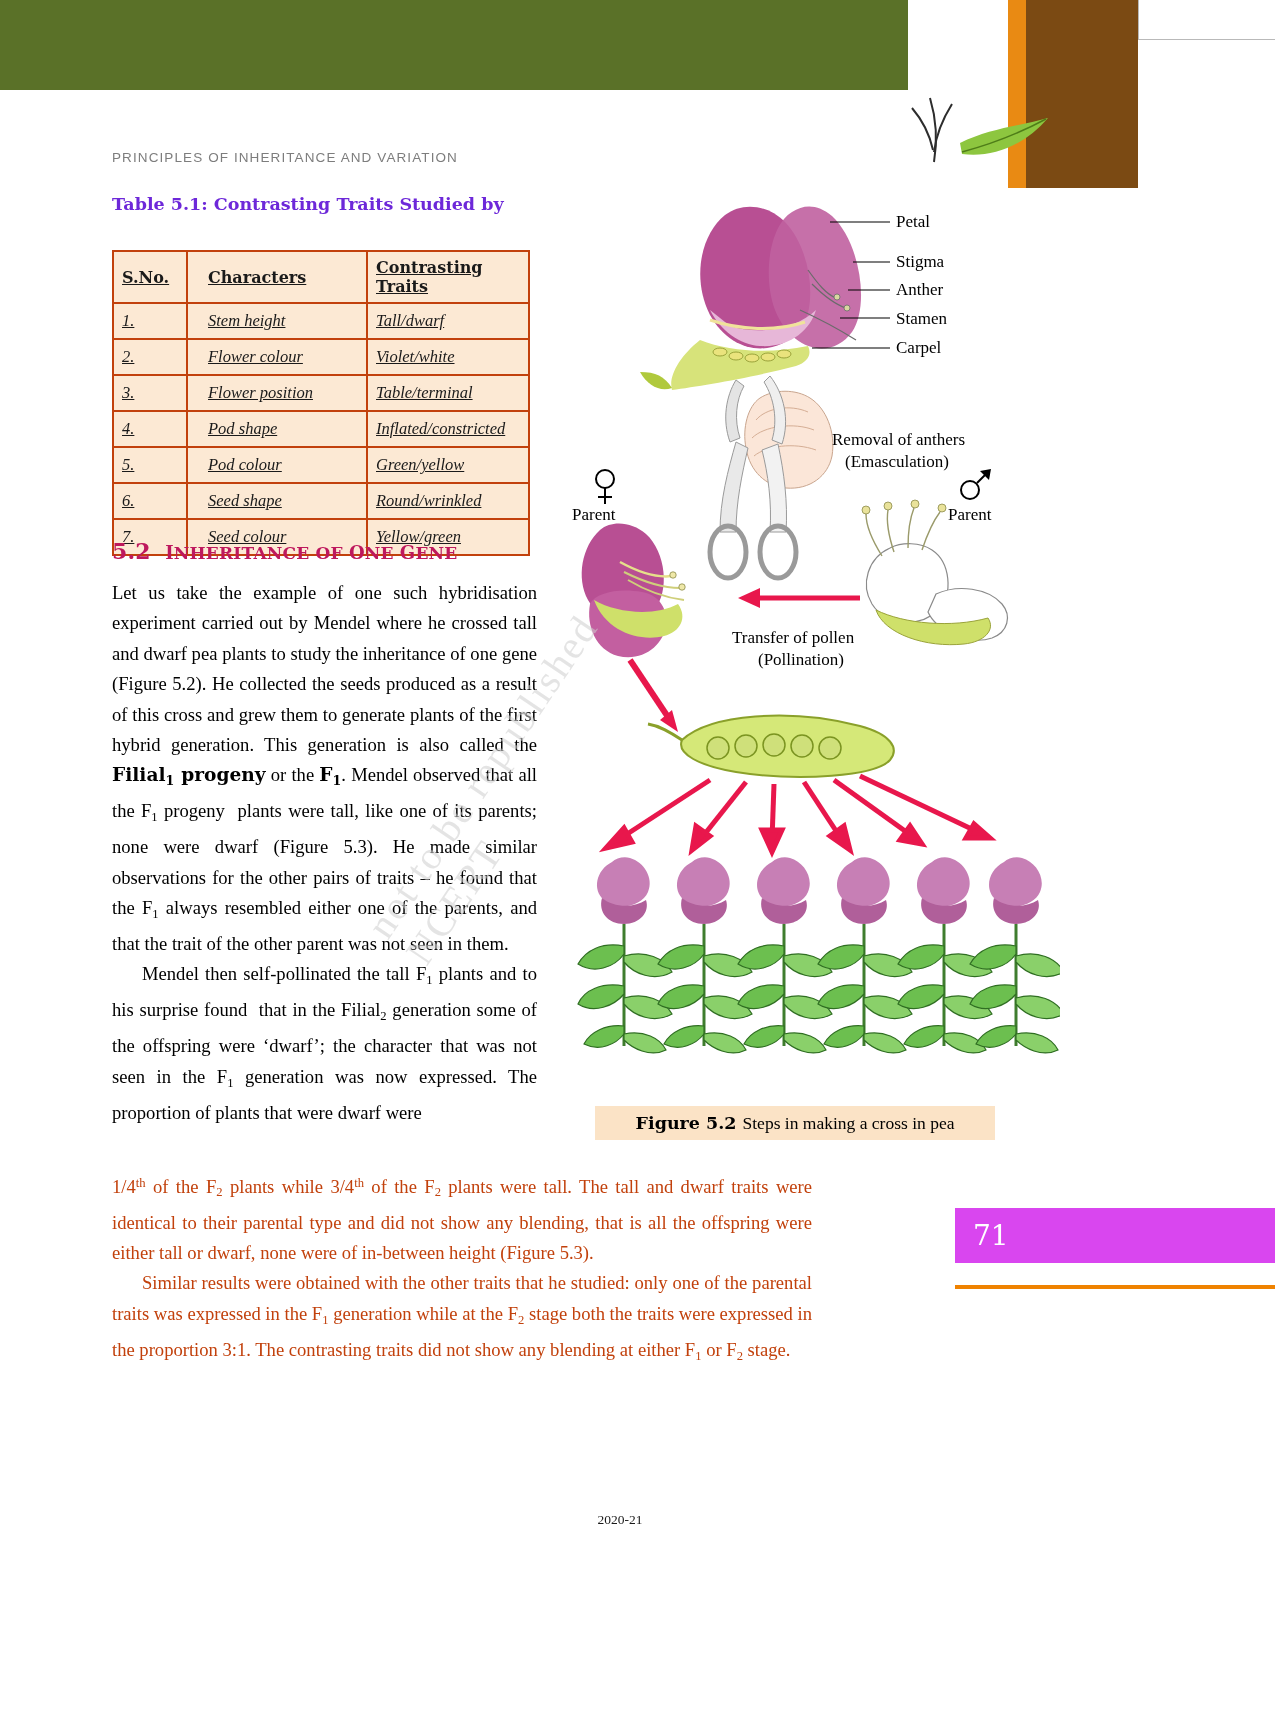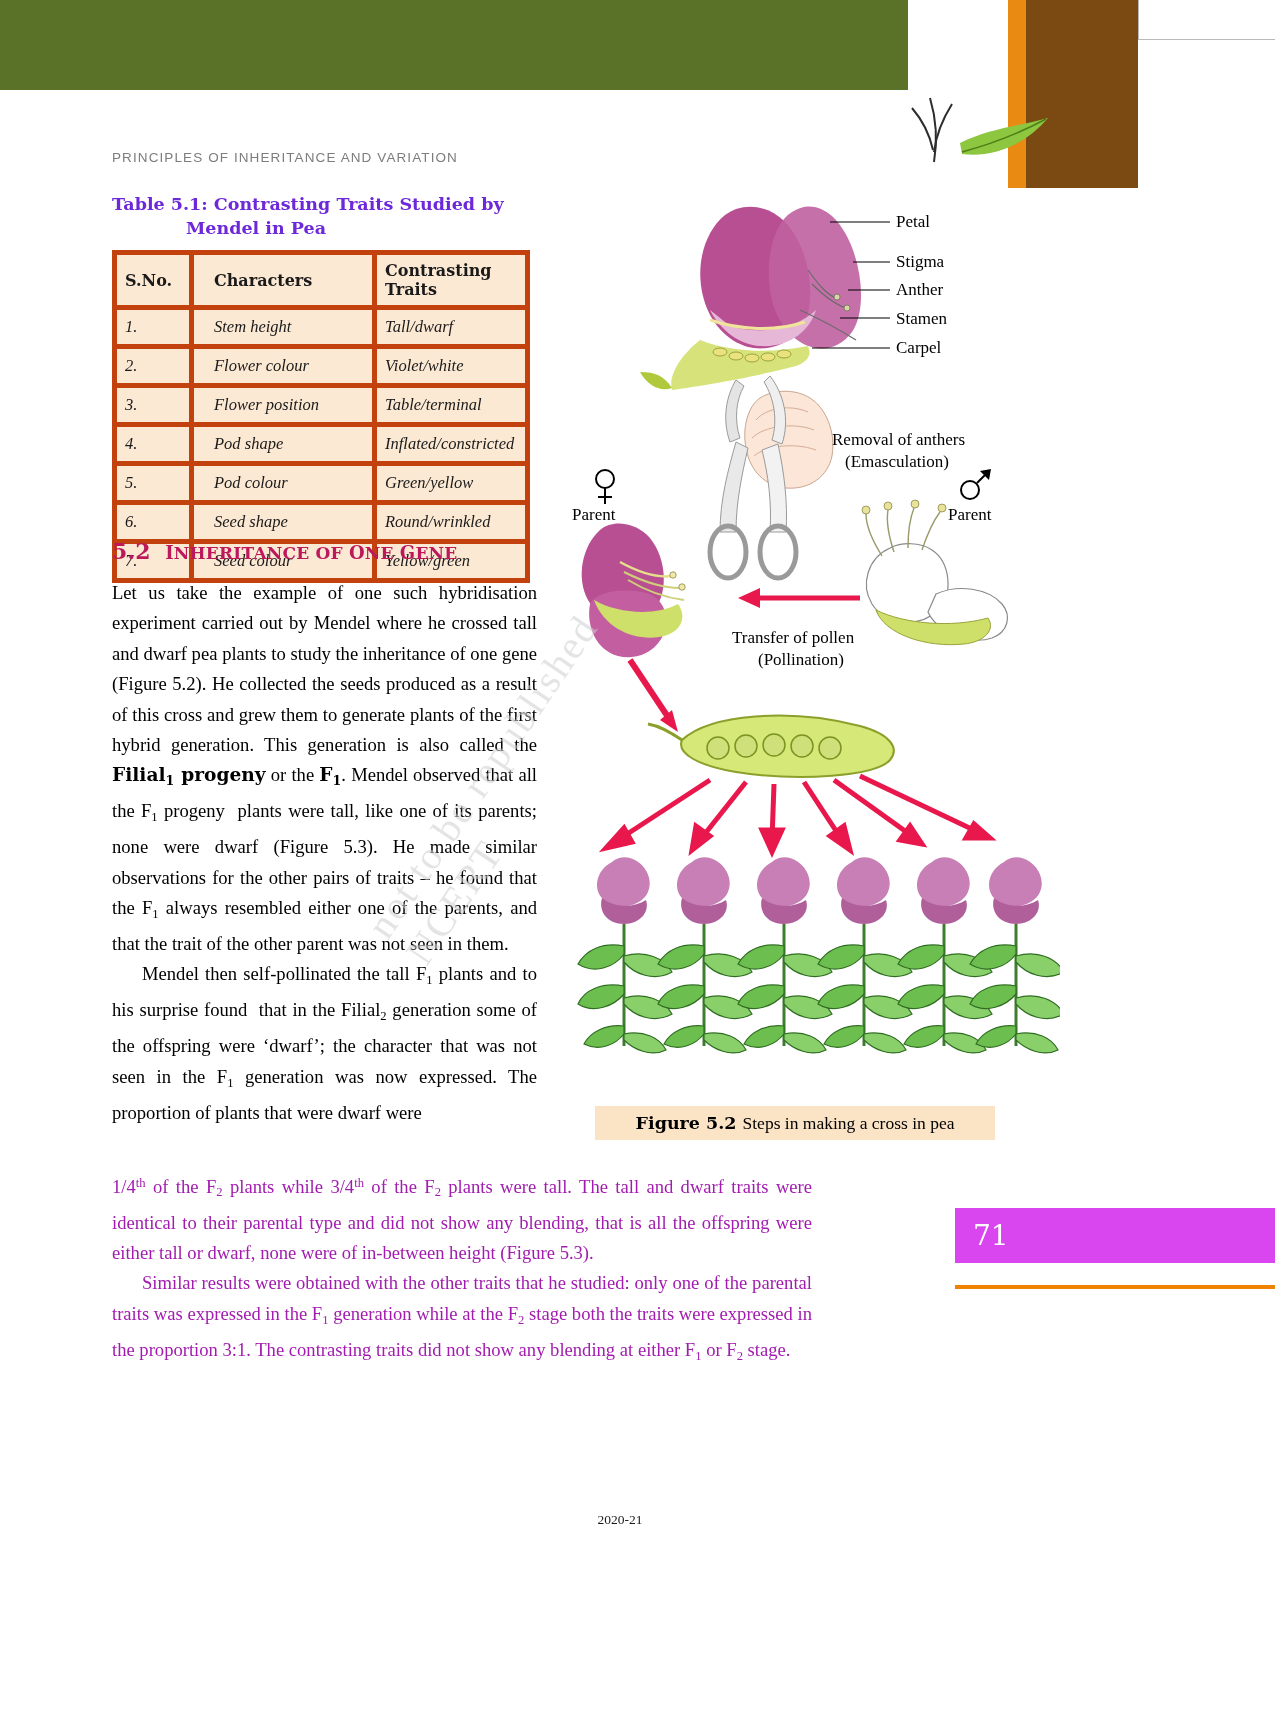--- a/index.html
+++ b/index.html
@@ -73,25 +73,26 @@
   .table-title .t-line2 { display: block; padding-left: 74px; }
 
   table.traits {
     position: absolute;
     left: 112px; top: 250px;
     width: 418px;
     border-collapse: collapse;
     background: #fce9d4;
   }
   table.traits th, table.traits td {
-    border: 5px solid #c2410c;
+    border: 2px solid #c2410c;
     padding: 6px 8px;
     font-size: 16.5px;
     color: #1a1a1a;
     height: 22px;
+    text-decoration: underline;
   }
   table.traits th {
     font-family: "DejaVu Serif", serif;
     font-weight: bold;
     font-size: 16px;
     text-align: left;
   }
   table.traits td {
     font-family: "Liberation Serif", serif;
     font-style: italic;
@@ -129,21 +130,21 @@
   .col-left p.indent { text-indent: 30px; }
 
   
   .col-full {
     position: absolute;
     left: 112px; top: 1168px;
     width: 700px;
     font-size: 18.6px;
     line-height: 30.4px;
     text-align: justify;
-    color: #a21caf;
+    color: #c2410c;
   }
   .col-full p { margin: 0; }
   .col-full p.indent { text-indent: 30px; }
 
   sub { font-size: 0.68em; vertical-align: -0.28em; }
   sup { font-size: 0.68em; vertical-align: 0.45em; }
   b { font-family: "DejaVu Serif", serif; }
 
   
   .figure-area {
@@ -228,21 +229,20 @@
   <path d="M12 20 C24 34, 30 48, 33 62" stroke="#2d2d2d" stroke-width="2" fill="none"></path>
   <path d="M52 16 C42 32, 36 48, 34 64" stroke="#2d2d2d" stroke-width="2" fill="none"></path>
   <path d="M60 55 C90 40, 120 38, 148 30 C124 58, 92 70, 62 66 Z" fill="#8dc63f"></path>
   <path d="M62 64 C92 56, 118 46, 146 31" stroke="#4e7d18" stroke-width="1.5" fill="none"></path>
 </svg>
 
 <div class="running-head">PRINCIPLES OF INHERITANCE AND VARIATION</div>
 
 <div class="table-title">
   <span>Table 5.1: Contrasting Traits Studied by</span>
-  <span class="t-line2">Mendel in Pea</span>
 </div>
 
 <table class="traits">
   <thead>
     <tr>
       <th>S.No.</th>
       <th>Characters</th>
       <th>Contrasting Traits</th>
     </tr>
   </thead>

